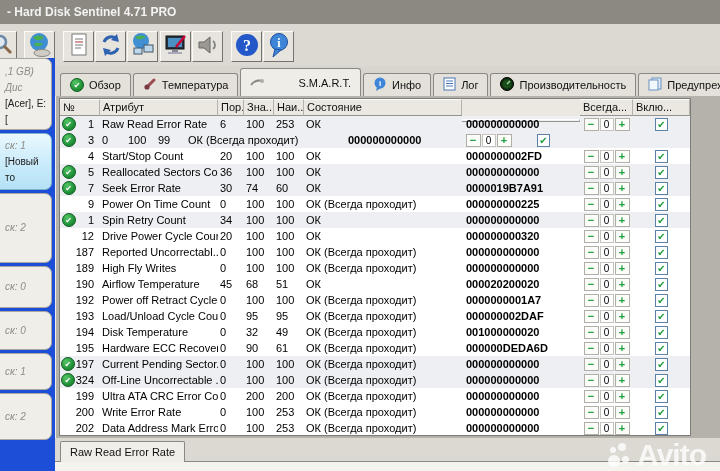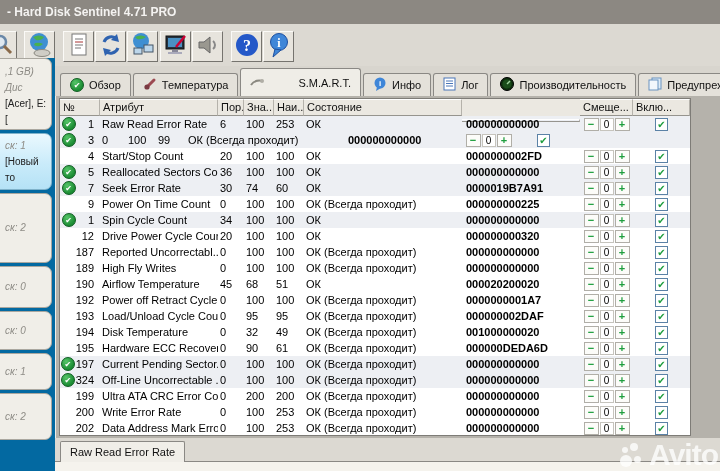--- a/index.html
+++ b/index.html
@@ -20,21 +20,21 @@
   .tabstrip{position:absolute;left:55px;top:66px;right:0;height:30px;display:flex;align-items:flex-end;padding-left:5px;}
   .tab{display:flex;align-items:center;gap:5px;height:23px;padding:0 9px;background:#e4e1da;
     border:1px solid #8a8884;border-bottom:none;border-radius:3px 3px 0 0;margin-right:2px;
     font-size:11px;color:#111;box-sizing:border-box;position:relative;}
   .tab.active{height:28px;background:#efede7;z-index:3;font-weight:normal;gap:34px;}
   .ic-check{display:inline-flex;width:14px;height:14px;border-radius:50%;
     background:radial-gradient(circle at 35% 30%, #55c468, #1b8c33 70%);
     border:1px solid #0e5c20;color:#fff;font-size:8px;align-items:center;justify-content:center;box-sizing:border-box;}
 
   
-  .sidebar{position:absolute;left:0;top:58px;width:55px;bottom:0;background:#0369a1;overflow:hidden;}
+  .sidebar{position:absolute;left:0;top:58px;width:55px;bottom:0;background:#1d4ed8;overflow:hidden;}
   .sb-item{position:absolute;left:-20px;width:72px;border:1px solid #aaa79f;border-radius:7px;
     background:#f0eee8;box-sizing:border-box;display:flex;flex-direction:column;justify-content:center;
     padding-left:24px;font-size:10px;color:#222;overflow:hidden;line-height:16px;}
   .sb-item.first{justify-content:flex-start;padding-top:5px;}
   .sb-item.selected{background:linear-gradient(180deg,#eaf8fe 0%,#c9ebfa 55%,#b5e2f6 100%);border-color:#7fb2ca;}
   .sb-line.muted{color:#8e8c86;font-style:italic;}
 
   
   .content{position:absolute;left:55px;top:96px;right:0;height:342px;background:#b5b2ab;border-left:1px solid #efeee8;}
   .smart-table{position:absolute;left:3px;top:2px;width:632px;height:338px;background:#fff;
@@ -71,21 +71,21 @@
   .h-sost{width:158px;}.h-dan{width:118px;margin-top:20px;}.h-sme{width:53px;}.h-vkl{width:57px;}
 
   
   .bottom-panel{position:absolute;left:55px;right:0;top:438px;bottom:0;background:#dcd9d2;}
   .bottom-tab{position:absolute;left:5px;top:3px;height:21px;padding:0 9px;background:#f0eee8;
     border:1px solid #8a8884;border-bottom:none;border-radius:2px 2px 0 0;font-size:11px;color:#111;
     display:flex;align-items:center;box-sizing:border-box;z-index:2;}
   .bottom-content{position:absolute;left:0;right:0;top:23px;bottom:0;background:#f5f3ed;border-top:1px solid #8a8884;}
 
   
-  .watermark{position:absolute;right:2px;bottom:1px;display:flex;align-items:flex-end;gap:7px;
+  .watermark{position:absolute;right:14px;bottom:1px;display:flex;align-items:flex-end;gap:7px;
     pointer-events:none;z-index:9;}
   .wm-dots{position:relative;width:22px;height:27px;}
   .wm-dots i{position:absolute;border-radius:50%;background:rgba(255,255,255,0.78);}
   .wm-text{font-size:30px;font-weight:bold;color:rgba(255,255,255,0.78);line-height:30px;letter-spacing:-1px;}
 </style>
 </head>
 <body>
 
 <div class="window">
 
@@ -246,21 +246,21 @@
   <div class="content">
     <div class="smart-table">
       <div class="thead">
           <div class="th h-num">№</div>
           <div class="th h-attr">Атрибут</div>
           <div class="th h-por">Пор...</div>
           <div class="th h-zna">Зна...</div>
           <div class="th h-nai">Наи...</div>
           <div class="th h-sost">Состояние</div>
           <div class="th h-dan">Данные</div>
-          <div class="th h-sme">Смеще...</div>
+          <div class="th h-sme">Всегда...</div>
           <div class="th h-vkl">Вклю...</div>
         </div>
       <div>
           <div class="row hl">
             <div class="cell c-num">
               <span class="badge-slot">
                 <span class="badge">✔</span>
               </span>
               <span class="num">1</span>
             </div>
@@ -384,21 +384,21 @@
               <span class="cb">✔</span>
             </div>
           </div>
           <div class="row hl">
             <div class="cell c-num">
               <span class="badge-slot">
                 <span class="badge">✔</span>
               </span>
               <span class="num">1</span>
             </div>
-            <div class="cell c-attr">Spin Cycle Count</div>
+            <div class="cell c-attr">Spin Retry Count</div>
             <div class="cell c-por">34</div>
             <div class="cell c-zna">100</div>
             <div class="cell c-nai">100</div>
             <div class="cell c-sost">ОК</div>
             <div class="cell c-dan">000000000000</div>
             <div class="cell c-sme">
               <button class="sp-btn">−</button>
               <span class="sp-val">0</span>
               <button class="sp-btn">+</button>
             </div>

